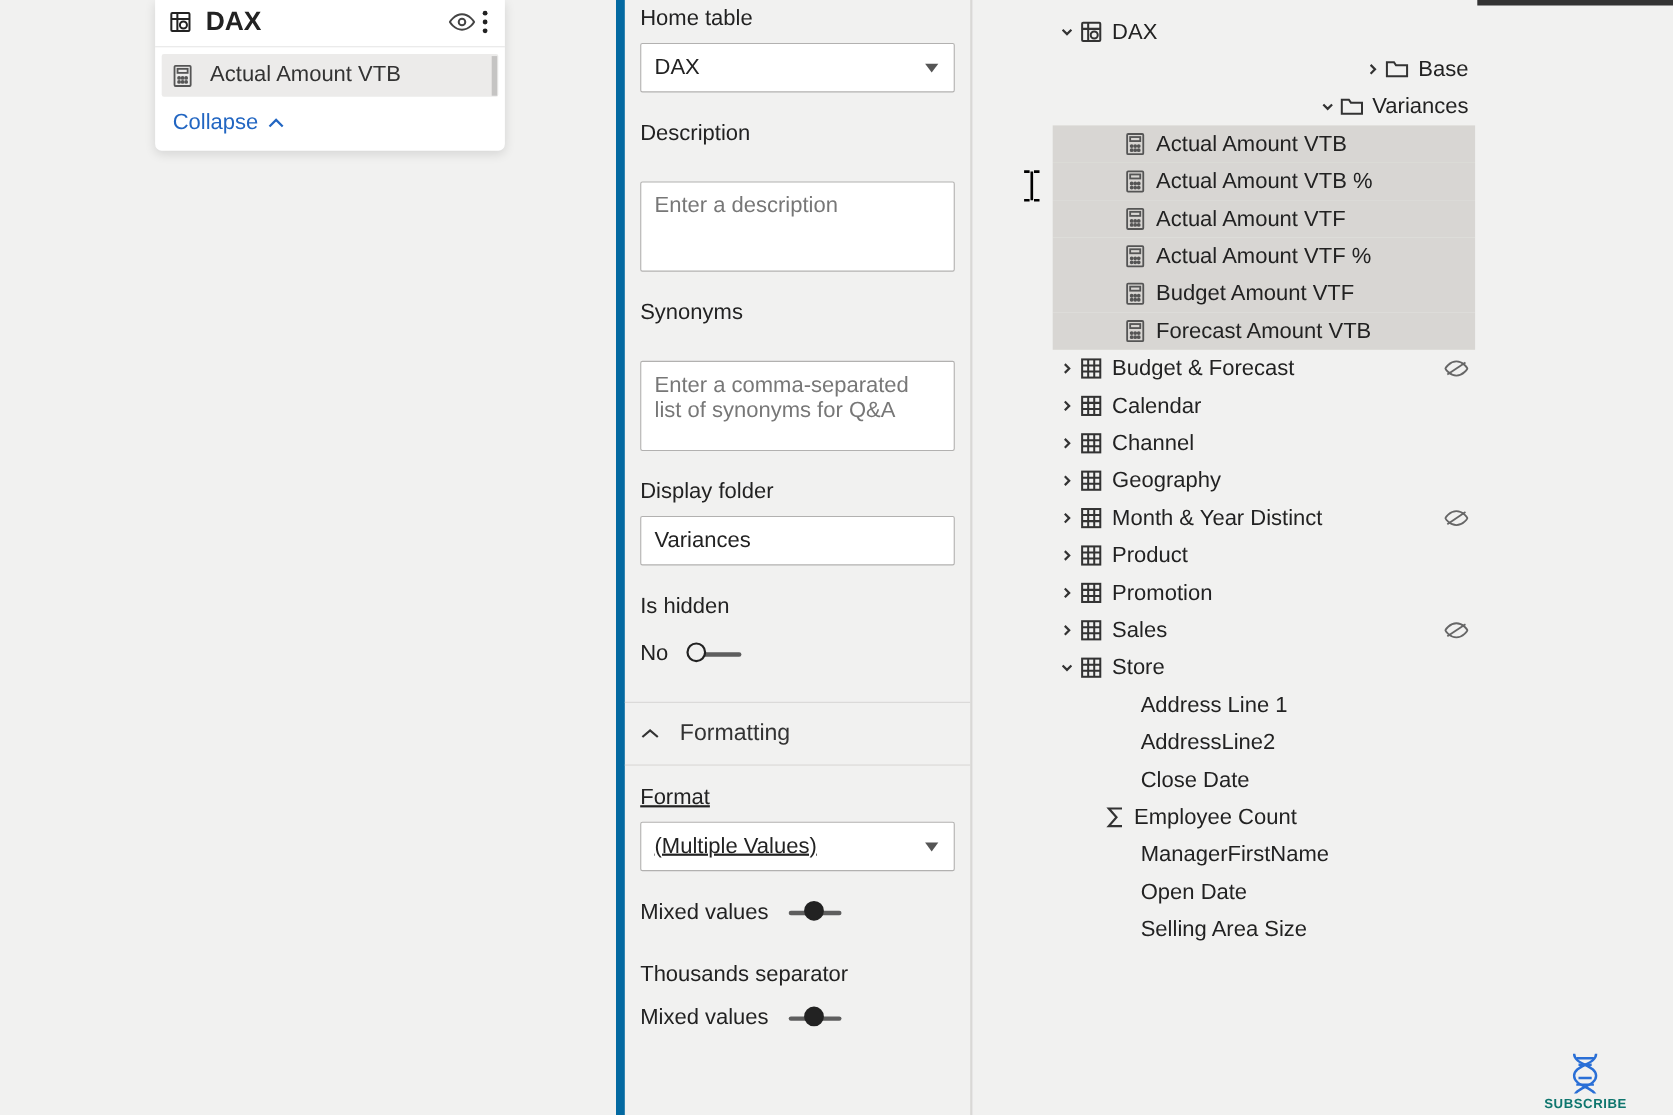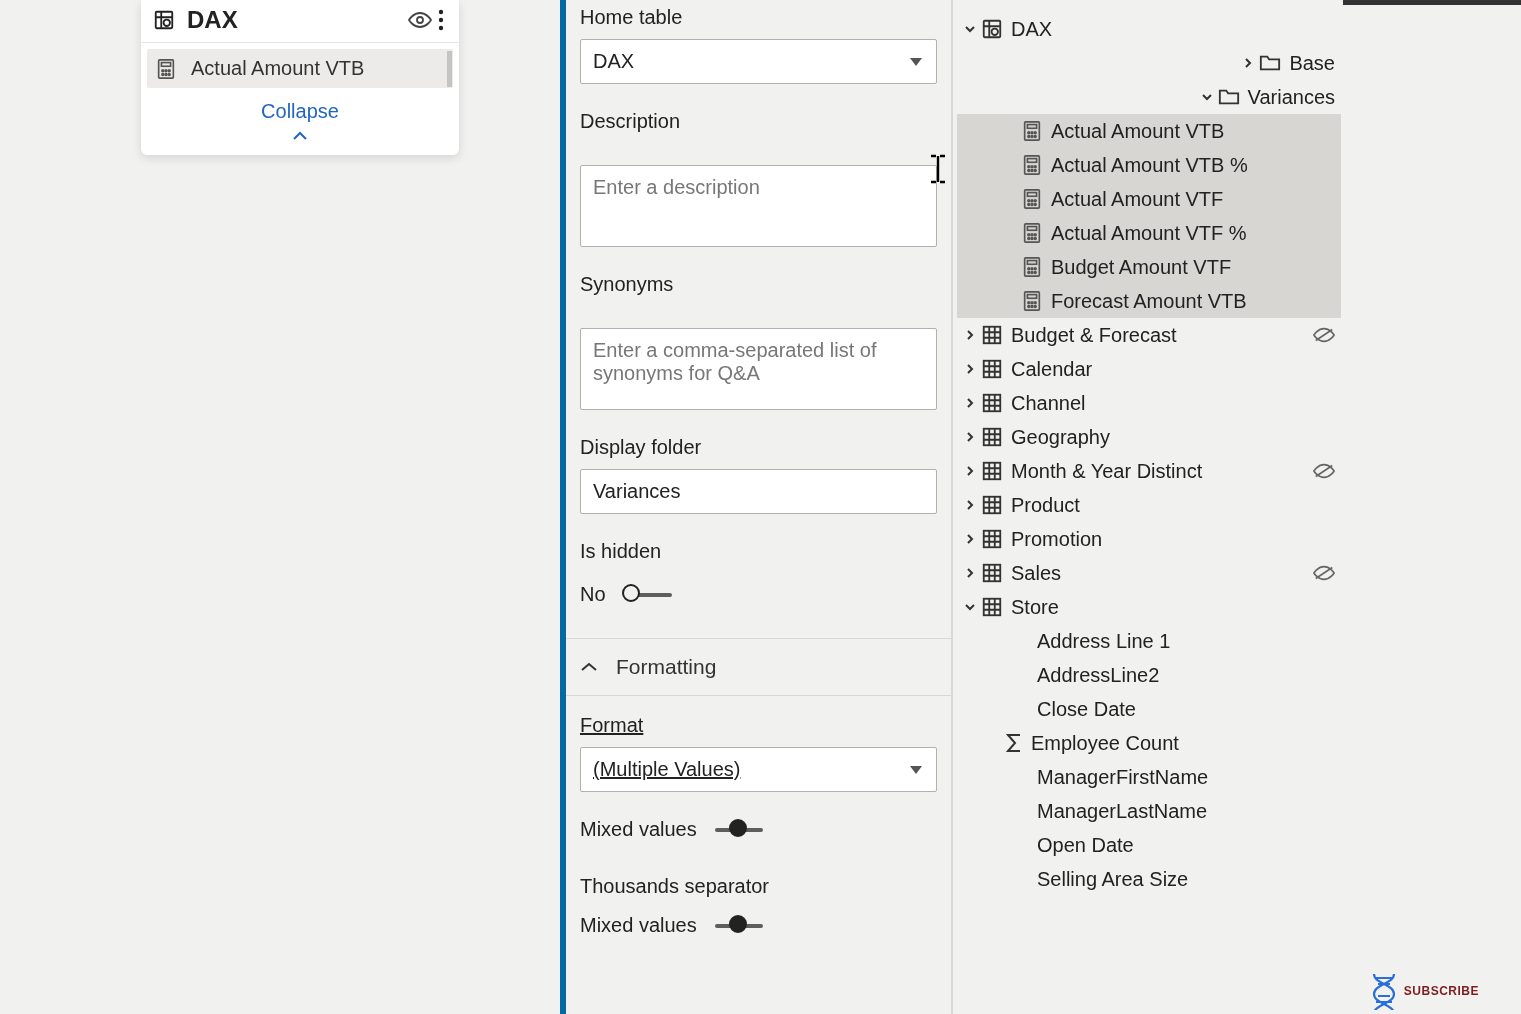--- a/index.html
+++ b/index.html
@@ -53,31 +53,30 @@
     position: absolute; right: 1px; top: 2px; width: 5px; height: 36px;
     background: #c5c4c3;
   }
   .card-item .label { margin-left: 14px; font-size: 20px; font-weight: 400; color: #333; }
   .card-footer {
     padding: 10px 16px 14px 16px;
     display: flex;
     align-items: center;
     color: #2266c2;
     gap: 8px;
-    flex-direction: column;
   }
   .card-footer span:first-child { font-size: 20px; }
 
   
   .props {
     position: absolute;
     left: 560px;
     top: 0;
-    width: 393px;
-    border-left: 6px solid #0369a1;
+    width: 324px;
+    border-left: 8px solid #0369a1;
     border-right: 2px solid #d9d8d6;
     background: #f1f1f0;
     height: 1014px;
     padding-top: 6px;
   }
   .field { padding: 0 14px 26px 14px; }
   .field-label {
     font-size: 20px;
     color: #222;
     margin-bottom: 10px;
@@ -190,23 +189,23 @@
     color: #000;
     pointer-events: none;
   }
 
   
   .subscribe {
     position: absolute;
     right: 42px;
     bottom: 4px;
     display: flex;
-    flex-direction: row;
-    align-items: center;
-    color: #7f1d1d;
+    flex-direction: column;
+    align-items: center;
+    color: #0f766e;
   }
   .subscribe .label {
     font-size: 12px;
     font-weight: 700;
     letter-spacing: 0.5px;
     margin-top: 2px;
   }
   .dark-strip {
     position: absolute; right: 0; top: 0; width: 178px; height: 5px;
     background: #333;
@@ -651,23 +650,20 @@
       <svg class="icon-sigma" viewBox="0 0 18 22" fill="none" stroke="#333" stroke-width="2">
           <path d="M15 3H3l7 8-7 8h12"></path>
         </svg>
     </span>
     <span class="text">Employee Count</span>
   </div>
   <div class="tree-row indent-3">
     <span class="text">ManagerFirstName</span>
   </div>
   <div class="tree-row indent-3">
-    <span class="text">ManagerLastName</span>
-  </div>
-  <div class="tree-row indent-3">
     <span class="text">Open Date</span>
   </div>
   <div class="tree-row indent-3">
     <span class="text">Selling Area Size</span>
   </div>
 
 </div>
 
 <div class="subscribe">
   <span>

